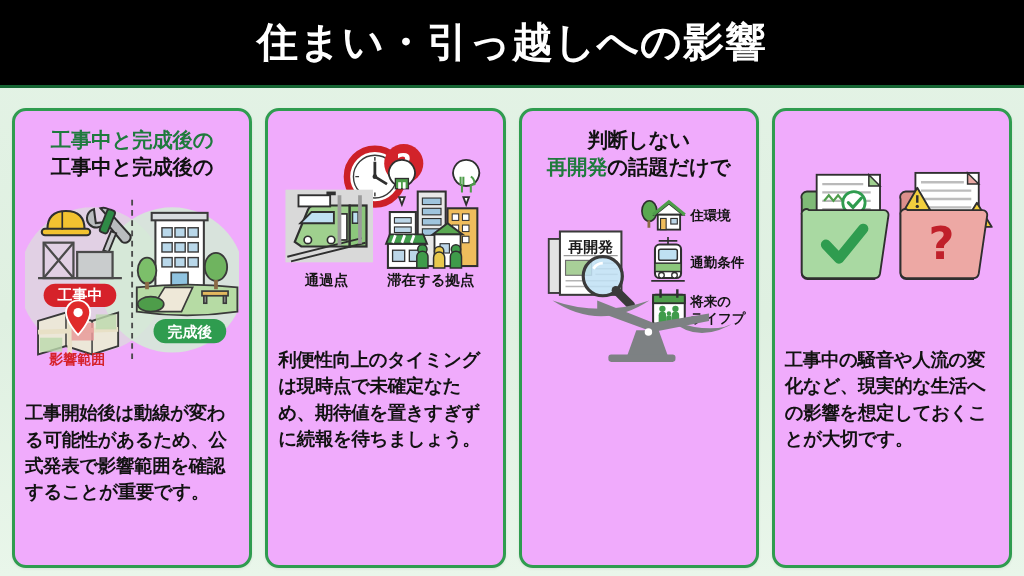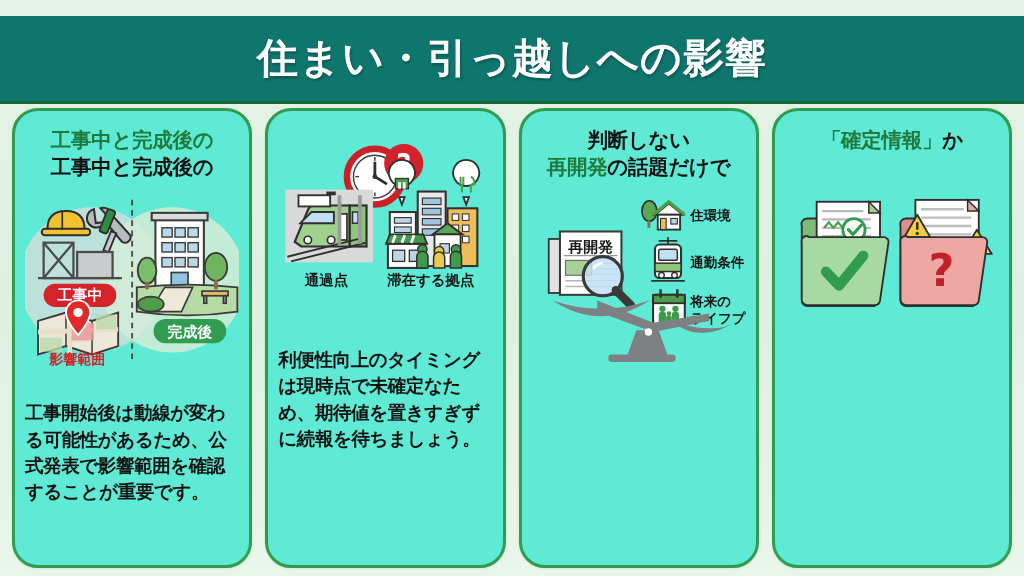--- a/index.html
+++ b/index.html
@@ -8,22 +8,22 @@
     font-family: "DejaVu Sans", "Liberation Sans", sans-serif;
     overflow: hidden;
   }
   body {
     background: linear-gradient(180deg, #e4f3e6 0%, #dff0e1 55%, #e9f6ea 100%);
     position: relative;
   }
 
   
   .title-band {
-    position: absolute; left: 0; top: 16px; width: 1024px; height: 88px;
-    background: #0f766e;
+    position: absolute; left: 0; top: 0; width: 1024px; height: 88px;
+    background: #000000;
     display: flex; align-items: center; justify-content: center;
     border-bottom: 3px solid #13doc;
     border-bottom: 3px solid #166634;
   }
   .title-text {
     color: #ffffff;
     font-size: 41px;
     font-weight: bold;
     letter-spacing: 1px;
     text-shadow: 1px 2px 3px rgba(0,0,0,.28);
@@ -32,23 +32,23 @@
 
   
   .cards {
     position: absolute; left: 0; top: 108px;
     width: 1024px; height: 460px;
     display: flex; gap: 13px;
     padding: 0 12px;
   }
   .card {
     flex: 1 1 0;
-    background: #5eead4;
+    background: #f0abfc;
     border: 3px solid #2f9c4f;
-    border-radius: 26px;
+    border-radius: 14px;
     padding: 10px 10px 6px 10px;
     display: flex; flex-direction: column;
     box-shadow: 0 1px 3px rgba(0,0,0,.08);
     overflow: hidden;
   }
   .card-head {
     text-align: center;
     font-size: 20.5px;
     font-weight: bold;
     line-height: 1.3;
@@ -361,21 +361,20 @@
           <path d="M112 150 l24 0 l10 28 l-44 0 z"></path>
           <rect x="82" y="176" width="72" height="8" rx="3"></rect>
           <circle cx="125" cy="152" r="4" fill="#ffffff"></circle>
         </g>
       </svg>
     </div>
   </div>
 
   <div class="card">
     <div class="card-head">
-      <div><span class="hl">「確定情報」</span><span>か</span></div>
     </div>
     <div class="art">
       <svg viewBox="0 0 230 190">
 
         <g>
           <path d="M18 66 l0 80 a6 6 0 0 0 6 6 l72 0 0 -86 -40 0 -6 -8 -26 0 a6 6 0 0 0 -6 8 z" fill="#7fba77" stroke="#2f2f2f" stroke-width="2"></path>
           <g>
             <rect x="34" y="40" width="68" height="52" fill="#ffffff" stroke="#2f2f2f" stroke-width="2"></rect>
             <path d="M90 40 l12 12 -12 0 z" fill="#9fd08e" stroke="#2f2f2f" stroke-width="1.6"></path>
             <g stroke="#b9b9b9" stroke-width="2.4">
@@ -413,15 +412,16 @@
             <circle cx="200" cy="85" r="2.4" fill="#2f2f2f"></circle>
             <circle cx="206" cy="83" r="2.4" fill="#2f2f2f"></circle>
             <circle cx="212" cy="85" r="2.4" fill="#2f2f2f"></circle>
             <path d="M196 93 l0 -4 a4 4 0 0 1 8 0 l0 4 z M208 93 l0 -4 a4 4 0 0 1 8 0 l0 4 z" fill="#2f2f2f"></path>
           </g>
           <path d="M132 78 l80 0 a5 5 0 0 1 5 6 l-9 62 a6 6 0 0 1 -6 5 l-72 0 a6 6 0 0 1 -6 -6 l0 -62 a5 5 0 0 1 8 -5 z" fill="#eda8a4" stroke="#2f2f2f" stroke-width="2"></path>
           <text x="168" y="130" font-size="48" font-weight="bold" fill="#c0202a" text-anchor="middle" font-family="DejaVu Sans, Liberation Sans, sans-serif">?</text>
         </g>
       </svg>
     </div>
+    <div class="body-text">工事中の騒音や人流の変化など、現実的な生活への影響を想定しておくことが大切です。</div>
   </div>
 
 </div>
 
 </body></html>

